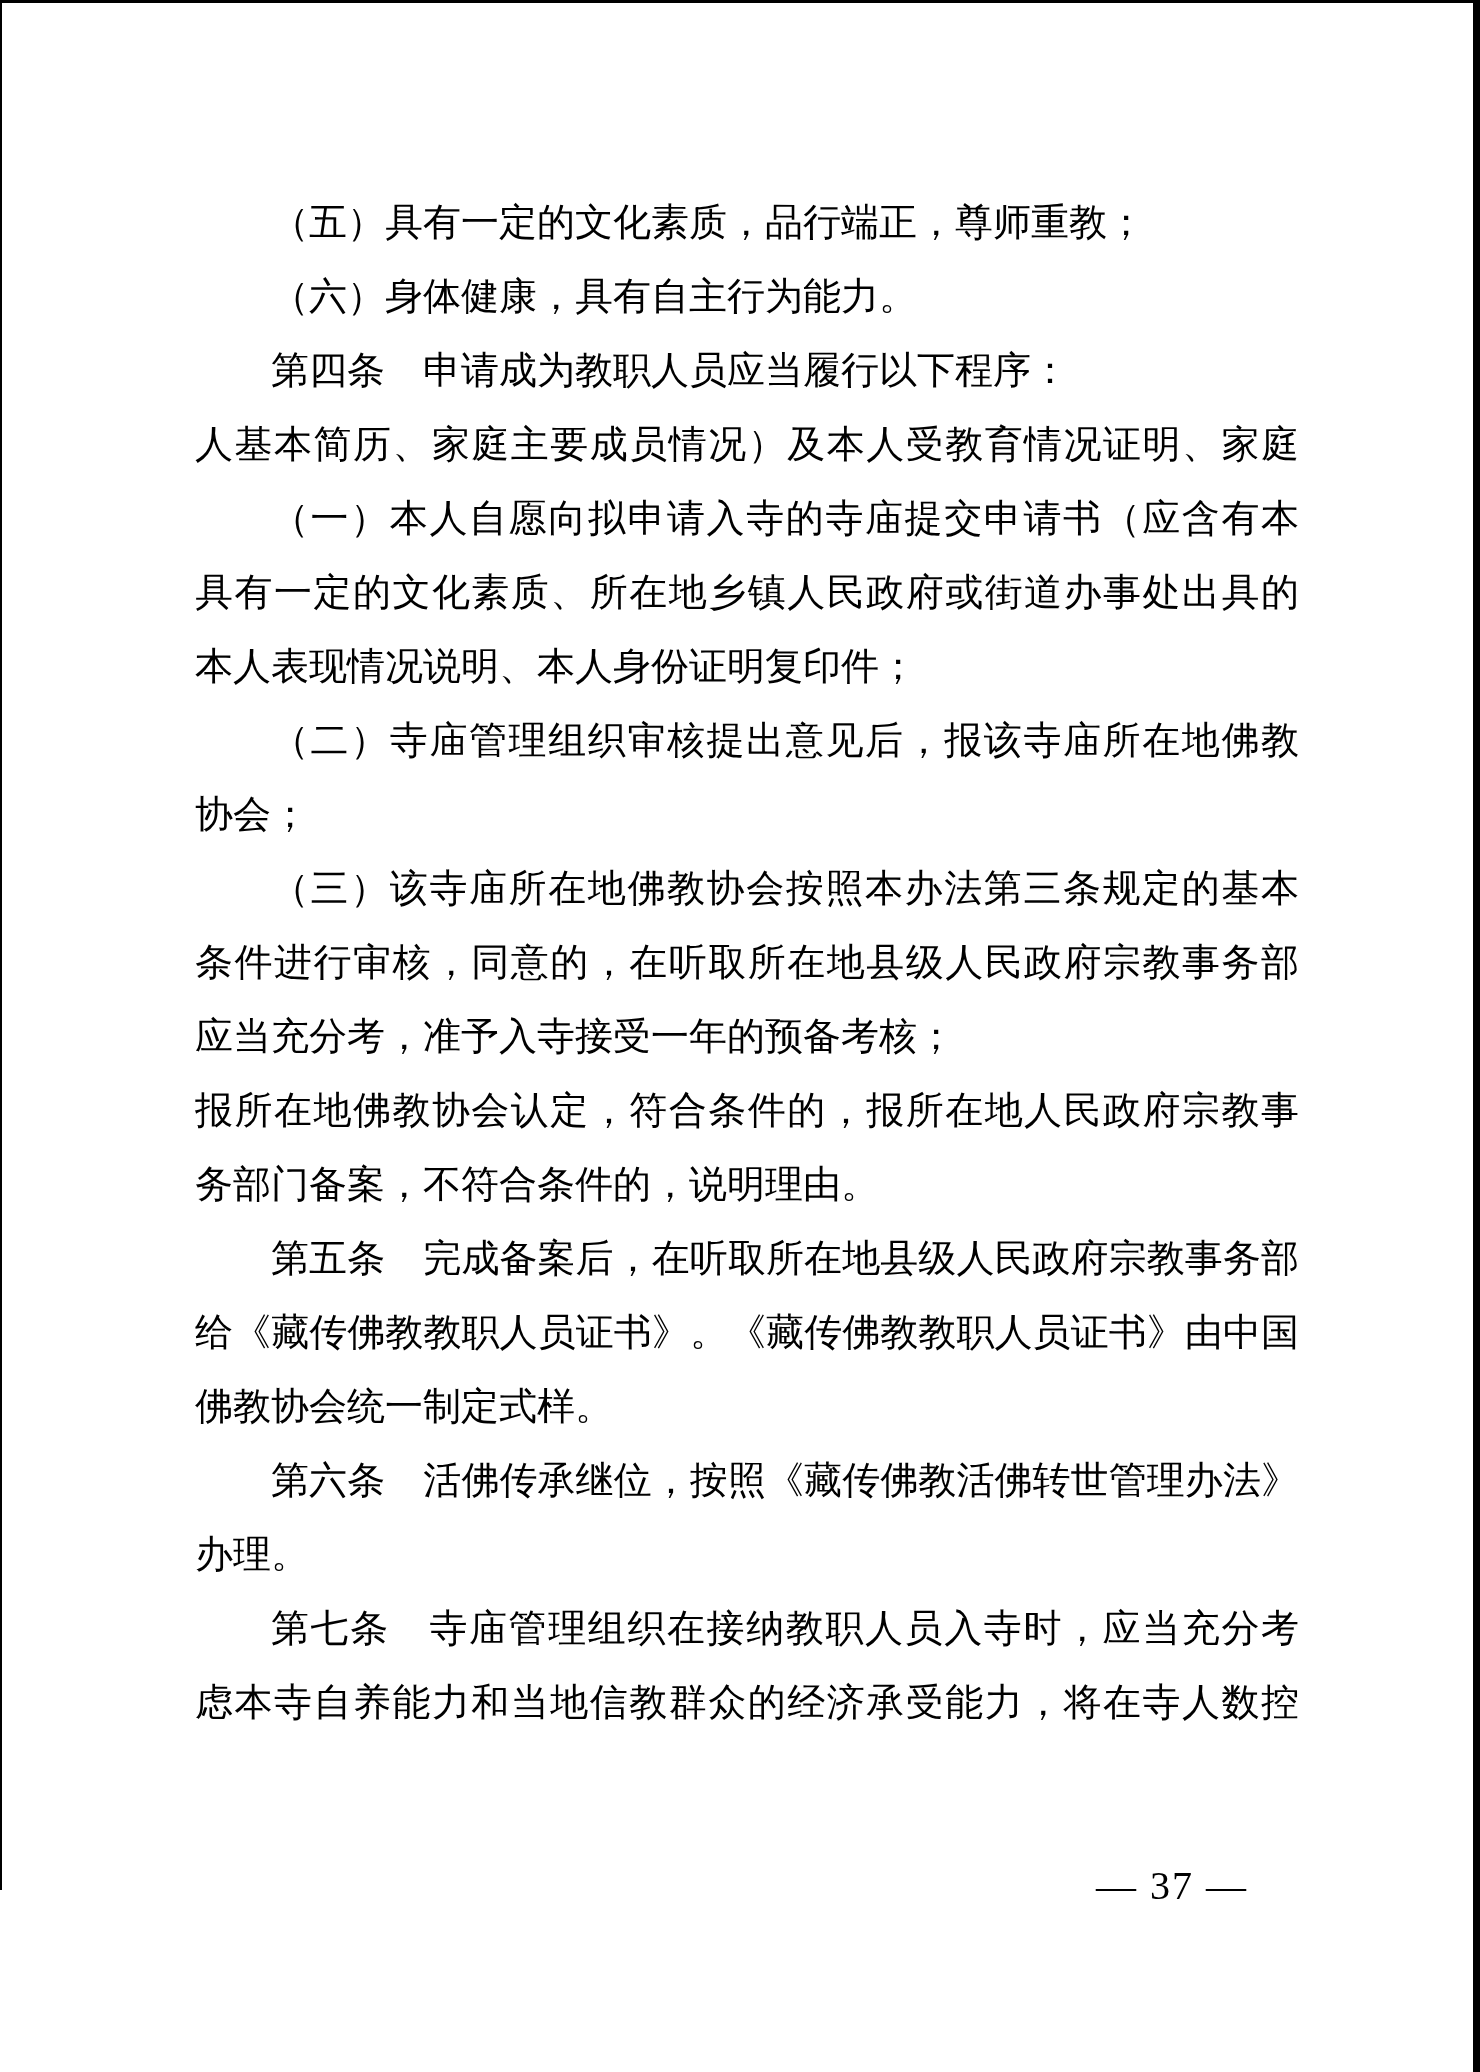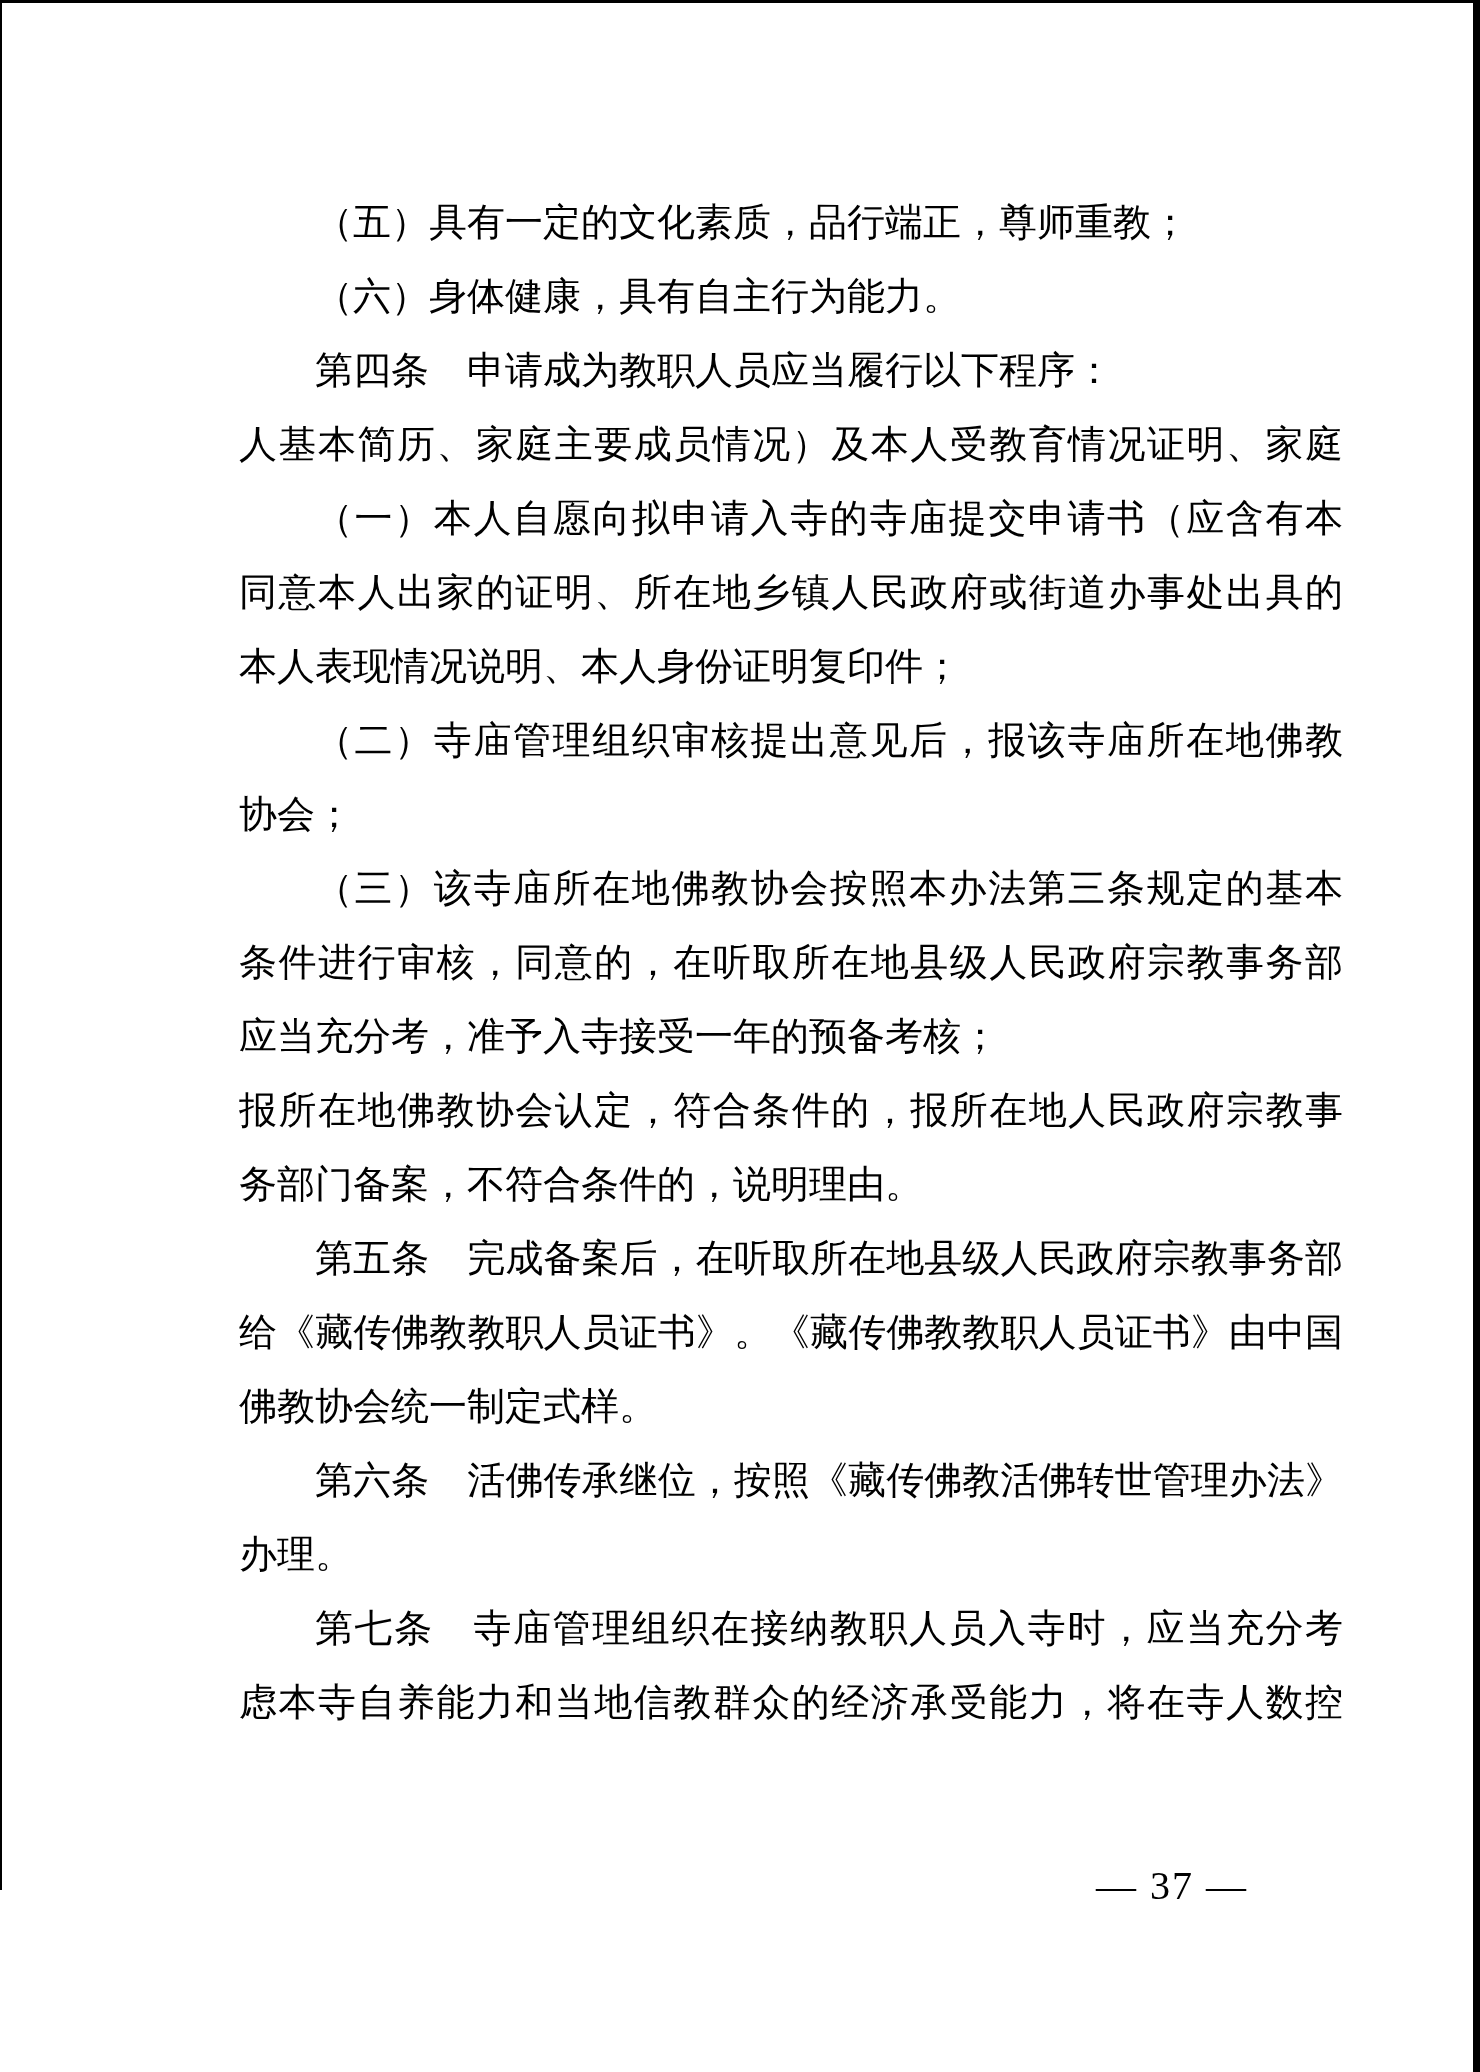--- a/index.html
+++ b/index.html
@@ -37,21 +37,20 @@
   }
   
   .text-block {
     position: absolute;
     left: 195px;
     top: 185px;
     width: 1104px;
     font-size: 38px;
     line-height: 74px;
     text-align: left;
-    margin-left: 44px;
   }
   .line {
     height: 74px;
     overflow: visible;
   }
   .line.indent {
     text-indent: 76px;
   }
   .line.fill {
     text-align: justify;
@@ -80,21 +79,21 @@
   <div class="edge-top"></div>
   <div class="edge-left"></div>
   <div class="edge-right"></div>
 
   <div class="text-block">
     <div class="line indent plain">（五）具有一定的文化素质，品行端正，尊师重教；</div>
     <div class="line indent plain">（六）身体健康，具有自主行为能力。</div>
     <div class="line indent plain">第四条　申请成为教职人员应当履行以下程序：</div>
     <div class="line fill">人基本简历、家庭主要成员情况）及本人受教育情况证明、家庭</div>
     <div class="line indent fill">（一）本人自愿向拟申请入寺的寺庙提交申请书（应含有本</div>
-    <div class="line fill">同意本人出家的证明、所在地乡镇人民政府或街道办事处出具的</div>
+    <div class="line fill">具有一定的文化素质、所在地乡镇人民政府或街道办事处出具的</div>
     <div class="line plain">本人表现情况说明、本人身份证明复印件；</div>
     <div class="line indent fill">（二）寺庙管理组织审核提出意见后，报该寺庙所在地佛教</div>
     <div class="line plain">协会；</div>
     <div class="line indent fill">（三）该寺庙所在地佛教协会按照本办法第三条规定的基本</div>
     <div class="line fill">条件进行审核，同意的，在听取所在地县级人民政府宗教事务部</div>
     <div class="line plain">应当充分考，准予入寺接受一年的预备考核；</div>
     <div class="line fill">报所在地佛教协会认定，符合条件的，报所在地人民政府宗教事</div>
     <div class="line plain">务部门备案，不符合条件的，说明理由。</div>
     <div class="line indent fill">第五条　完成备案后，在听取所在地县级人民政府宗教事务部</div>
     <div class="line fill">给《藏传佛教教职人员证书》。《藏传佛教教职人员证书》由中国</div>

